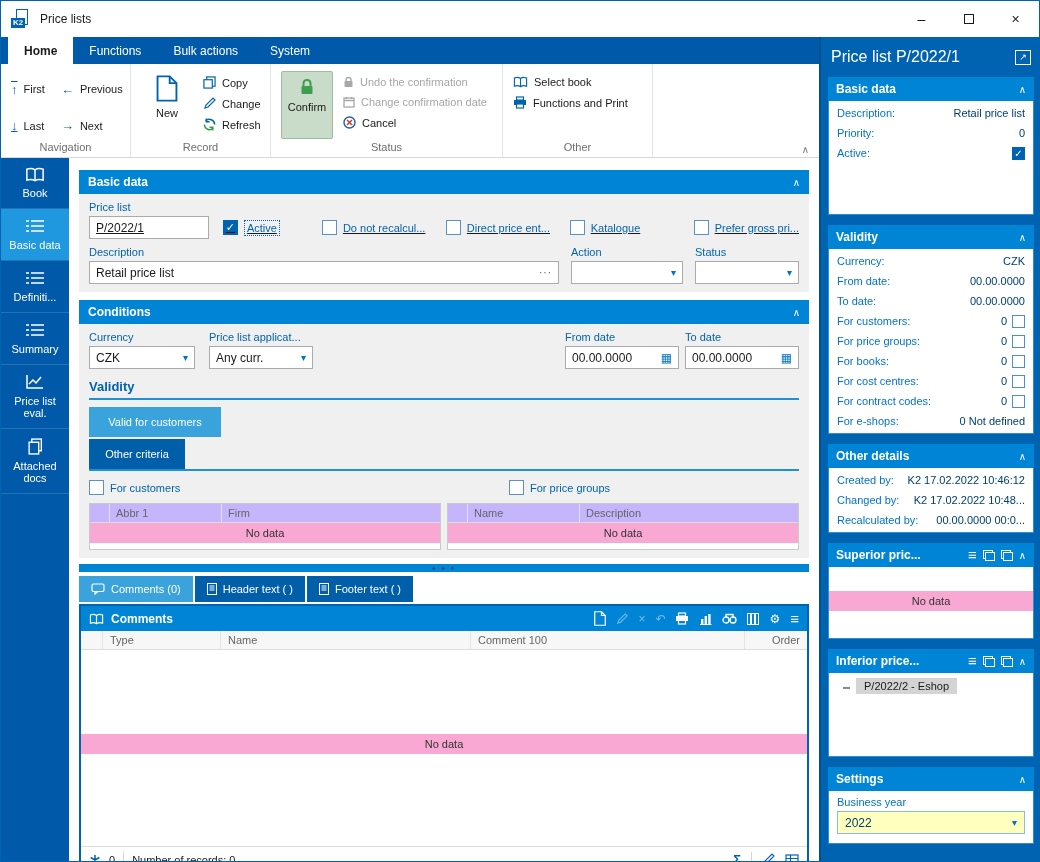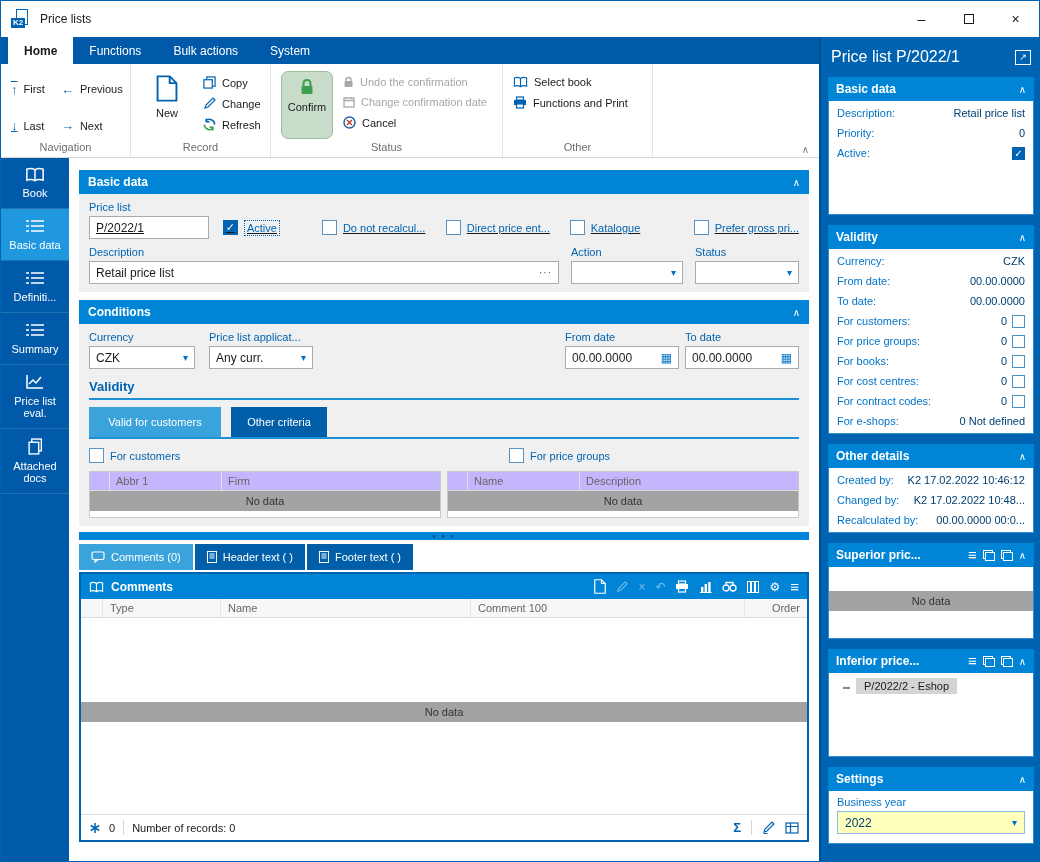--- a/index.html
+++ b/index.html
@@ -26,21 +26,21 @@
   .g-nav { width:130px; } .g-record { width:140px; } .g-status { width:232px; } .g-other { width:150px; }
   .rgroup-content { flex:1; display:flex; padding:7px 8px 0 10px; gap:10px; }
   .rgroup-label { height:18px; text-align:center; font-size:11px; color:#6E6E6E; line-height:16px; }
   .nav-grid { display:grid; grid-template-columns:auto auto; gap:10px 16px; padding-top:5px; }
   .ritem { display:flex; align-items:center; gap:6px; font-size:11px; color:#1a1a1a; white-space:nowrap; }
   .ritem.disabled { color:#A6A6A6; }
   .arrow { color:#0063B1; font-size:13px; line-height:11px; font-weight:bold; }
   .arrow.bar-top { text-decoration:overline; }
   .arrow.bar-bottom { text-decoration:underline; }
   .big-btn { width:52px; display:flex; flex-direction:column; align-items:center; gap:5px; font-size:11px; padding-top:4px; }
-  .big-btn.confirm { background:#C9DCC9; border:1px solid #9DBE9D; border-radius:7px; padding:6px 2px 3px; }
+  .big-btn.confirm { background:#C9DCC9; border:1px solid #9DBE9D; border-radius:2px; padding:6px 2px 3px; }
   .vstack { display:flex; flex-direction:column; gap:8px; padding-top:5px; }
   .collapse-chevron { position:absolute; right:10px; bottom:2px; color:#7A7A7A; font-size:10px; }
 
   
   .sidebar { position:absolute; top:157px; left:0; width:68px; bottom:0; background:#005AA9; }
   .side-item { display:flex; flex-direction:column; align-items:center; justify-content:center; gap:5px; color:#fff; font-size:11px; text-align:center; padding:9px 3px; border-bottom:1px solid #2272B5; line-height:12px; }
   .side-item.active { background:#2098E0; }
 
   
   .main { position:absolute; top:157px; left:68px; width:750px; bottom:0; background:#fff; padding:12px 10px 0; }
@@ -53,32 +53,32 @@
   .field .cal { margin-left:auto; color:#0073C8; font-size:12px; line-height:12px; }
   .field .more { margin-left:auto; color:#555; font-size:10px; letter-spacing:1px; }
   .cb { width:15px; height:15px; min-width:15px; border:1px solid #5A93C2; background:#fff; display:inline-flex; align-items:center; justify-content:center; font-size:11px; color:#fff; }
   .cb.checked { background:#0063B1; border-color:#0063B1; }
   .cb-item { display:flex; align-items:center; gap:6px; font-size:11px; color:#0063B1; white-space:nowrap; }
   .cb-item .focus { border:1px dotted #0063B1; padding:1px 2px; }
   .bd-row1 { display:flex; align-items:center;text-decoration:underline; }
   .bd-grid { display:grid; grid-template-columns:470px 112px 104px; column-gap:12px; }
   .cond-grid { display:grid; grid-template-columns:106px 14px 104px 1fr 114px 6px 114px; }
   .validity-title { font-size:13px; font-weight:bold; color:#0063B1; margin-top:10px; padding-bottom:4px; border-bottom:2px solid #1E90D6; }
-  .vtabs { display:flex; gap:10px; margin-top:7px; border-bottom:2px solid #1E90D6; }
+  .vtabs { display:flex; gap:2px; margin-top:7px; border-bottom:2px solid #1E90D6;flex-direction:column; }
   .vtab { min-height:30px; display:flex; align-items:center; justify-content:center; text-align:center; color:#fff; font-size:11px; padding:2px 10px; line-height:12px; }
   .vtab.active { background:#3AA3DC; width:132px; }
   .vtab.inactive { background:#005FA8; width:96px; }
   .vcb-row { display:flex; margin-top:9px; }
   .vcb-row .cb-item:first-child { width:420px; }
   .tables { display:flex; gap:6px; margin-top:8px; }
   .dtable { flex:1; border:1px solid #C9C9C9; background:#fff; }
   .dtable .thead { display:grid; grid-template-columns:20px 112px 1fr; background:#c4b5fd; border-bottom:1px solid #DCDCDC; }
   .dtable .th { font-size:11px; color:#666; padding:3px 6px; border-right:1px solid #E2E2E2; }
   .dtable .th:last-child { border-right:none; }
-  .nodata { background:#a3a3a3; text-align:center; font-size:11px; color:#333; padding:4px 0; }
+  .nodata { background:#f9a8d4; text-align:center; font-size:11px; color:#333; padding:4px 0; }
   .dtable .nodata { margin-bottom:6px; }
   .splitter { height:8px; background:#0085D6; margin-top:6px; display:flex; align-items:center; justify-content:center; }
   .splitter .dots { color:#00457E; font-size:6px; letter-spacing:2px; line-height:6px; }
   .btabs { display:flex; gap:2px; margin-top:4px; }
   .btab { height:26px; display:flex; align-items:center; gap:6px; color:#fff; font-size:11px; padding:0 12px; }
   .btab.active { background:#3AA3DC; }
   .btab.inactive { background:#005FA8; }
 
   
   .comments-panel { margin-top:2px; height:270px; border:2px solid #0063B1; display:flex; flex-direction:column; background:#fff; }

